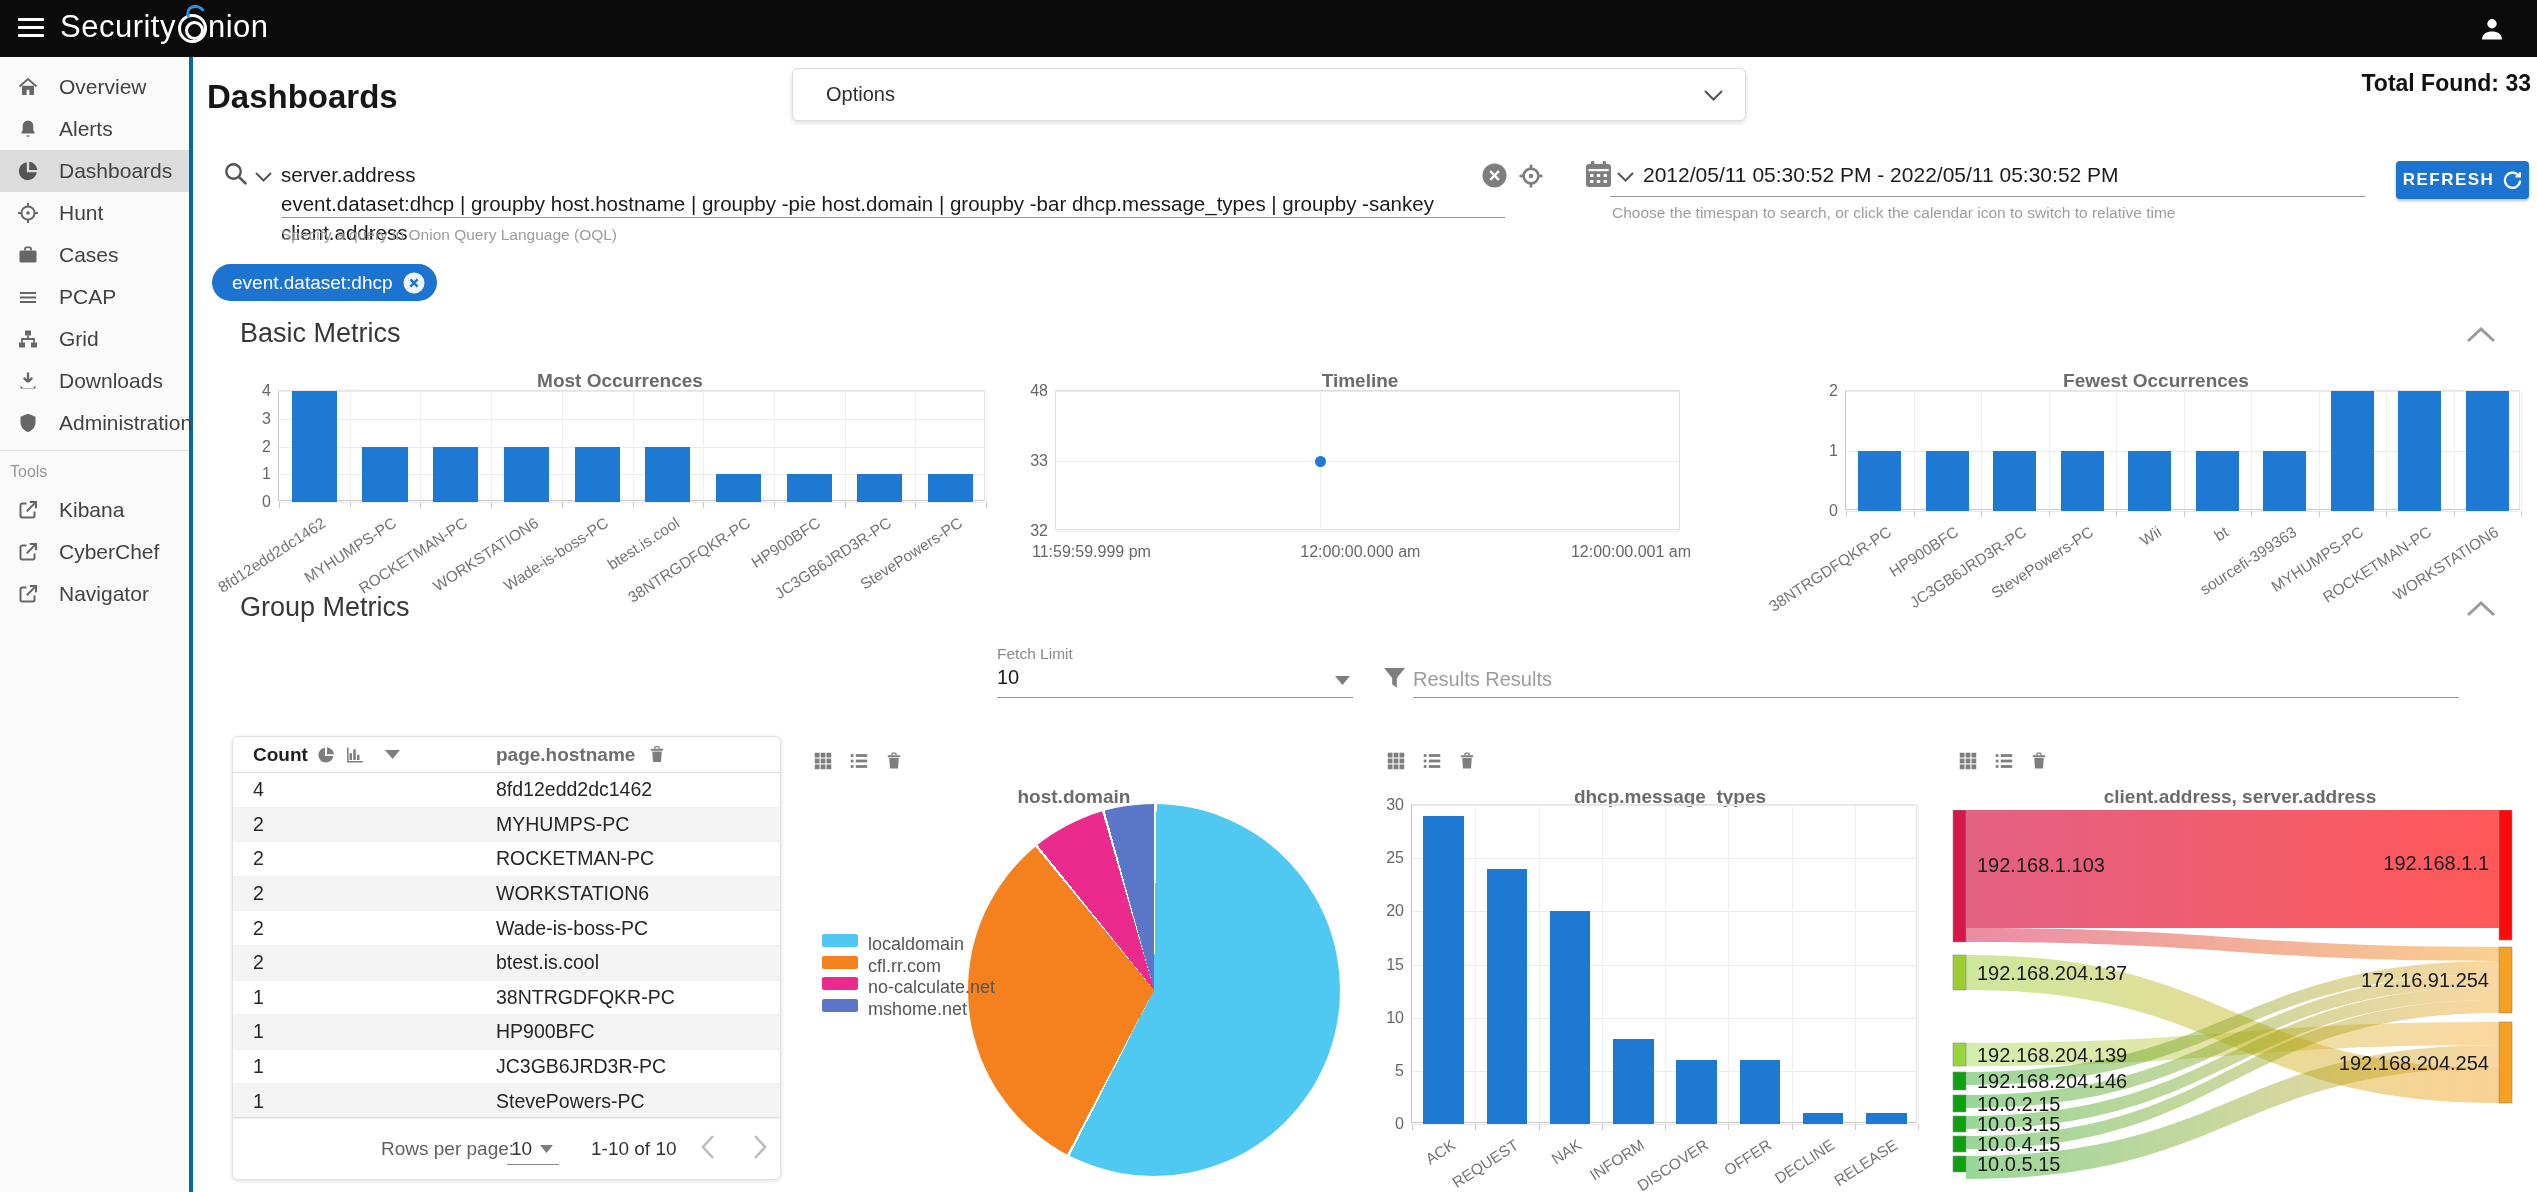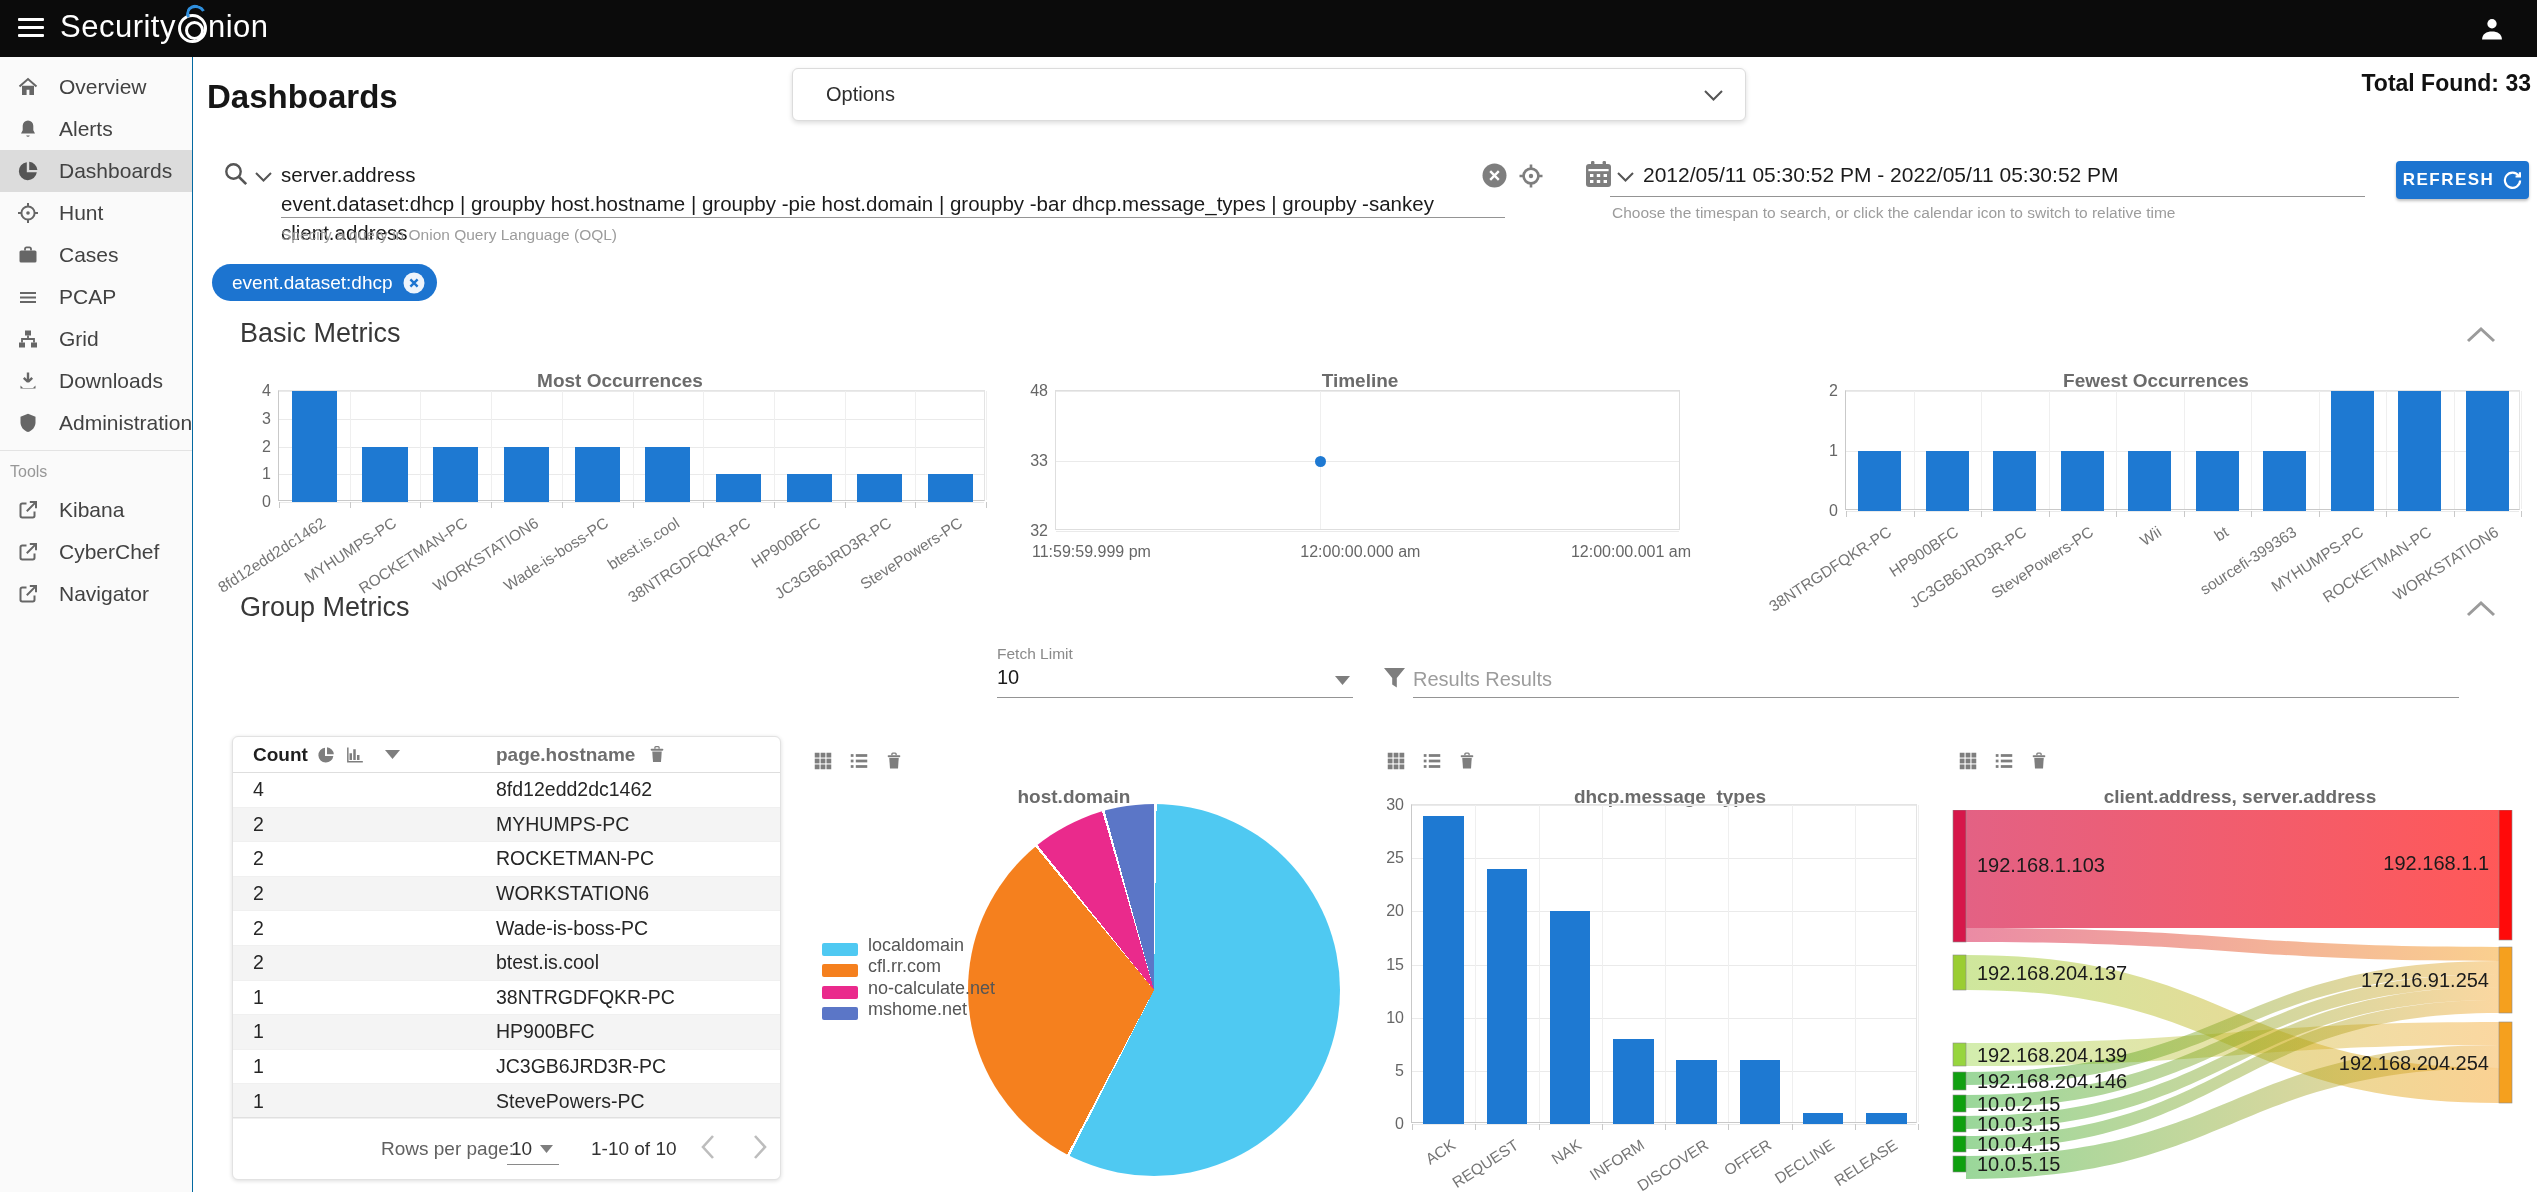--- a/index.html
+++ b/index.html
@@ -12,21 +12,21 @@
   .hamburger{position:absolute;left:18px;top:17px;width:26px;height:22px;cursor:pointer;}
   .hamburger span{position:absolute;left:0;width:26px;height:3px;background:#fff;border-radius:1px;}
   .hamburger span:nth-child(1){top:1px}.hamburger span:nth-child(2){top:9px}.hamburger span:nth-child(3){top:17px}
   #brand{position:absolute;left:60px;top:9px;color:#fff;font-size:31px;font-weight:400;letter-spacing:.5px;display:flex;align-items:center;}
   .onion{display:inline-block;position:relative;width:29px;height:29px;border:3px solid #fff;border-radius:50%;margin:2px 1px 0 2px;}
   .onion::after{content:"";position:absolute;left:4px;top:4px;width:13px;height:13px;border:3px solid #fff;border-radius:50%;}
   .onion::before{content:"";position:absolute;left:5px;top:-12px;width:14px;height:12px;border:3px solid transparent;border-top-color:#2f8fdd;border-left-color:#2f8fdd;border-radius:50%;transform:rotate(18deg);}
   #user-icon{position:absolute;right:31px;top:15px;width:28px;height:28px;}
 
   
-  #sidebar{position:absolute;left:0;top:57px;width:193px;height:1135px;background:#fafafa;border-right:1px solid #0369a1;padding-top:9px;}
+  #sidebar{position:absolute;left:0;top:57px;width:193px;height:1135px;background:#fafafa;border-right:4px solid #0369a1;padding-top:9px;}
   .sb-item{height:42px;display:flex;align-items:center;padding-left:16px;gap:19px;cursor:pointer;}
   .sb-item.sel{background:#dcdcdc;}
   .sb-ic{width:24px;height:24px;flex:0 0 24px;}
   .sb-lbl{font-size:21px;color:#424242;}
   .sb-div{border-top:1px solid #e3e3e3;margin:6px 0 6px 0;}
   #tools-label{font-size:16px;color:#979797;padding:6px 0 8px 10px;}
 
   
   #page-title{position:absolute;left:207px;top:56px;font-size:33px;font-weight:700;color:#161616;}
   #options-box{position:absolute;left:792px;top:68px;width:954px;height:53px;background:#fff;border:1px solid #dcdcdc;border-radius:6px;box-shadow:0 2px 5px rgba(0,0,0,.14);cursor:pointer;}
@@ -58,21 +58,21 @@
   .gl{position:absolute;left:0;right:0;height:1px;background:#eaeaea;}
   .vl{position:absolute;top:0;bottom:0;width:1px;background:#efefef;}
   .tickm{position:absolute;width:1px;height:6px;background:#c9c9c9;}
   .bar{position:absolute;background:#1e79d2;}
   .ytick{position:absolute;left:-44px;width:36px;text-align:right;font-size:16px;color:#666;}
   .xlab{position:absolute;width:170px;text-align:right;font-size:15.5px;color:#757575;transform:rotate(-33deg);transform-origin:100% 0;white-space:nowrap;}
   .tl-xlab{position:absolute;font-size:16px;color:#666;white-space:nowrap;}
   .dot{position:absolute;width:11px;height:11px;border-radius:50%;background:#1e79d2;}
   .pie-circle{position:absolute;border-radius:50%;}
   .legend{position:absolute;}
-  .leg-item{display:flex;align-items:flex-end;gap:10px;height:21.5px;}
+  .leg-item{display:flex;align-items:flex-start;gap:10px;height:21.5px;}
   .leg-sw{width:36px;height:13px;border-radius:2px;flex:0 0 36px;}
   .leg-lb{font-size:18px;color:#555;}
 
   
   .ptool{position:absolute;display:flex;gap:14px;align-items:center;}
   .ptool svg{cursor:pointer;}
 
   
   #table-card{position:absolute;left:232px;top:736px;width:549px;height:444px;background:#fff;border:1px solid #e2e2e2;border-radius:6px;box-shadow:0 1px 4px rgba(0,0,0,.14);overflow:hidden;}
   .t-head{height:36px;border-bottom:1px solid #dedede;display:flex;align-items:center;font-size:19px;}

